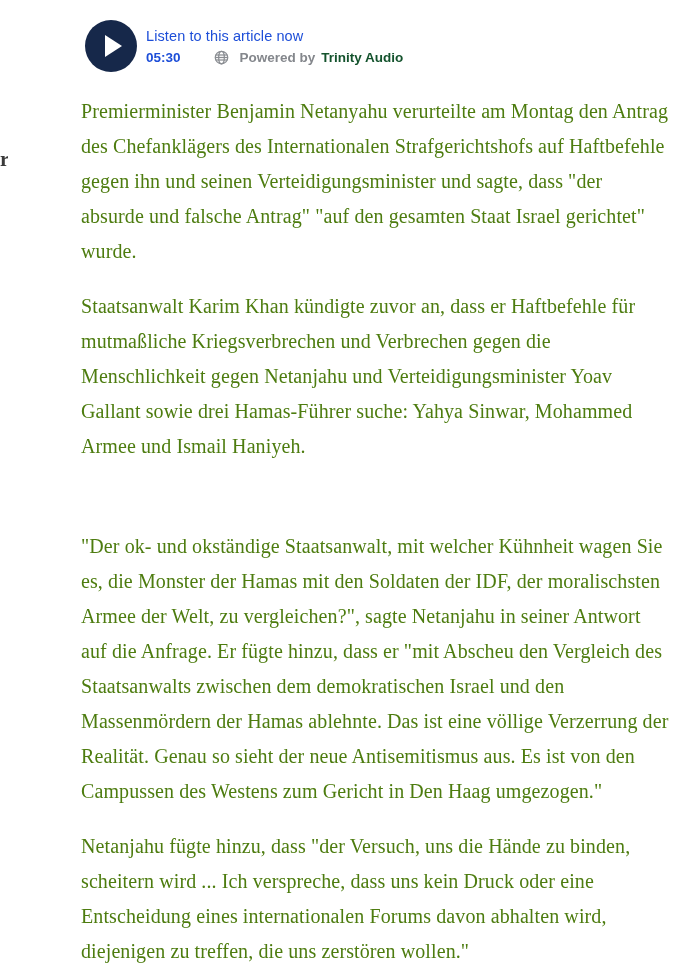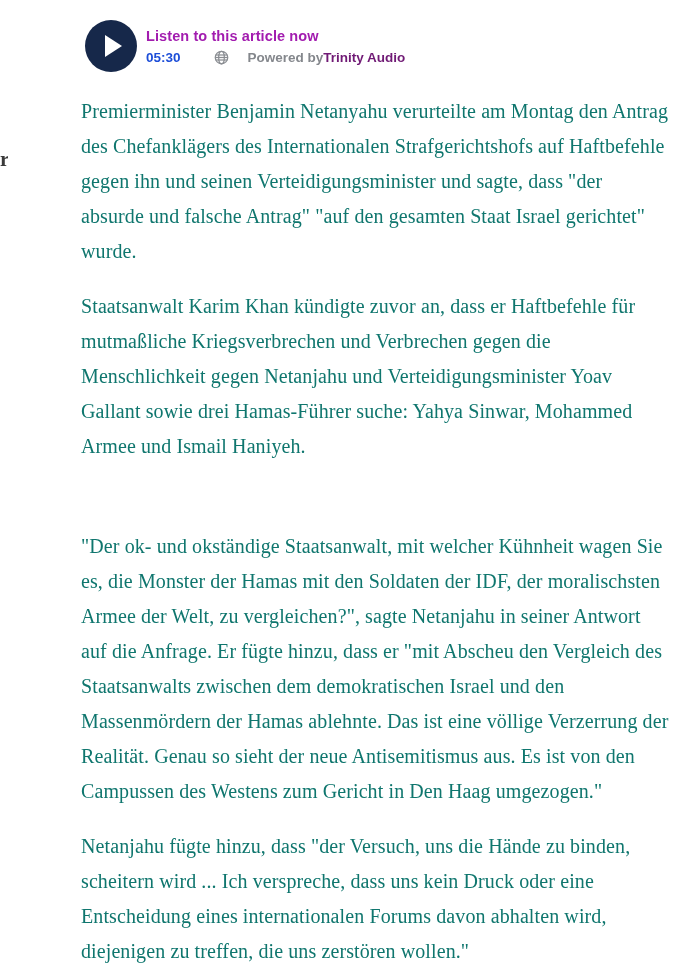--- a/index.html
+++ b/index.html
@@ -67,59 +67,60 @@
     border-bottom: 11px solid transparent;
     margin-left: 5px;
   }
   .audio-meta {
     margin-left: 9px;
     display: flex;
     flex-direction: column;
   }
   .audio-title {
     font-size: 14.5px;
-    font-weight: 700;
-    color: #a21caf;
+    font-weight: 400;
+    color: #1d4ed8;
     letter-spacing: 0.1px;
   }
   .audio-row2 {
     display: flex;
     align-items: center;
     margin-top: 6px;
   }
   .audio-duration {
     font-size: 13.5px;
     font-weight: 700;
     color: #1d4ed8;
   }
   .globe {
     margin-left: 33px;
     display: flex;
     align-items: center;
     cursor: pointer;
   }
   .powered {
-    margin-left: 19px;
+    margin-left: 11px;
     font-size: 13.5px;
     font-weight: 700;
     color: #84878c;
   }
   .brand {
+    margin-left: 6px;
     font-size: 13.5px;
     font-weight: 700;
-    color: #701a75;
+    color: #14532d;
     text-decoration: none;
     cursor: pointer;
   }
   
   .para {
     font-family: "Liberation Serif", serif;
     font-size: 20px;
     line-height: 35px;
-    color: #0f766e;
+    color: #4d7c0f;
     margin: 0 0 20px 0;
     letter-spacing: 0.1px;
   }
   .para.gap-top {
     margin-top: 65px;
   }
 </style>
 </head>
 <body>
 

